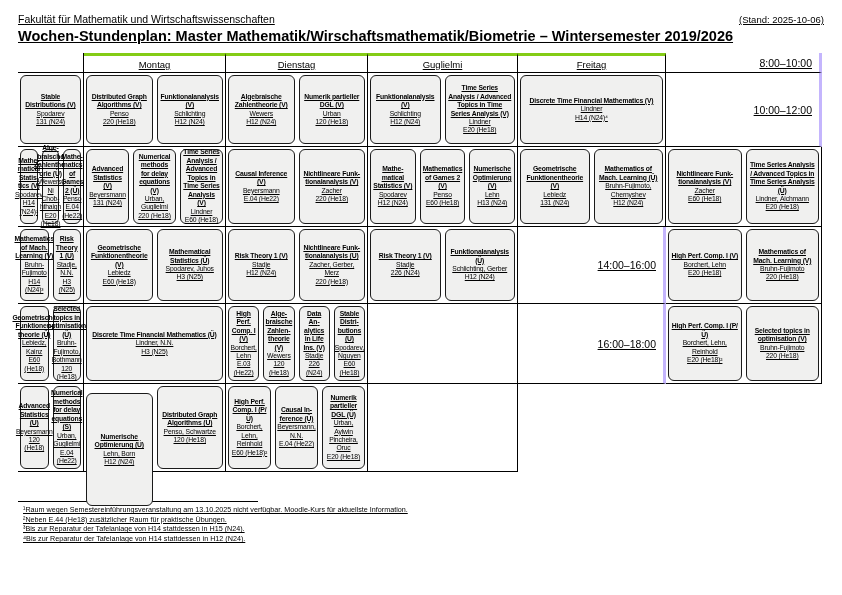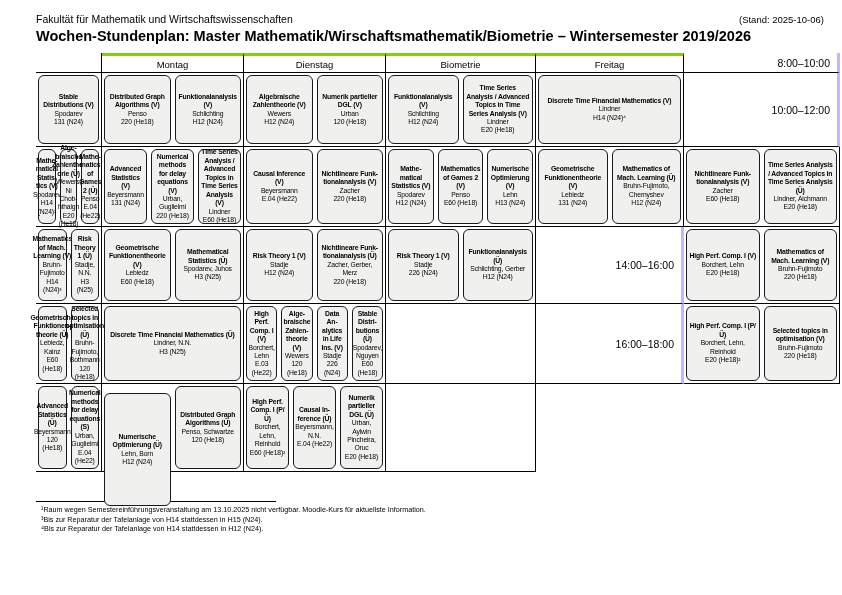--- a/index.html
+++ b/index.html
@@ -1,20 +1,20 @@
 <!DOCTYPE html>
 <html lang="de"><head>
 <meta charset="utf-8">
 <style>
   html,body{margin:0;padding:0;background:#ffffff;}
   body{
     width:842px;height:595px;overflow:hidden;position:relative;
     font-family:"Liberation Sans","DejaVu Sans",sans-serif;color:#000;
   }
-  .page{padding:13px 18px 0 36px;}
+  .page{padding:13px 18px 0 18px;text-decoration:underline;}
   .fac-line{display:flex;justify-content:space-between;align-items:baseline;}
   .fac-name{font-size:10.5px;}
   .stand{font-size:9.5px;}
   .doc-title{font-size:14.5px;font-weight:bold;margin:3px 0 0 0;}
   
   .timetable{
     margin-top:9px;position:relative;display:grid;
     grid-template-columns:66px 142px 142px 150px 148px 156px;
     grid-template-rows:20px 74px 80px 77px 80px 88px;
   }
@@ -58,21 +58,21 @@
   <div class="fac-line">
     <span class="fac-name">Fakultät für Mathematik und Wirtschaftswissenschaften</span>
     <span class="stand">(Stand: 2025-10-06)</span>
   </div>
   <div class="doc-title">Wochen-Stundenplan: Master Mathematik/Wirschaftsmathematik/Biometrie – Wintersemester 2019/2026</div>
 
   <div class="timetable" id="timetable">
       <div class="corner"></div>
       <div class="day-head">Montag</div>
       <div class="day-head">Dienstag</div>
-      <div class="day-head">Biometrie</div>
+      <div class="day-head">Guglielmi</div>
       <div class="day-head">Freitag</div>
       <div class="time-cell">8:00–10:00</div>
       <div class="day-cell">
         <div class="card">
           <div class="c-title">Stable Distributions (V)</div>
           <div class="c-people">Spodarev</div>
           <div class="c-room">131 (N24)</div>
         </div>
       </div>
       <div class="day-cell">
@@ -363,17 +363,18 @@
           <div class="c-room">E20 (He18)</div>
         </div>
       </div>
       <div class="day-cell"></div>
     </div>
 
   <div class="footnotes">
     <div class="fn-rule"></div>
     <div id="fn-list">
         <div class="fn">¹Raum wegen Semestereinführungsveranstaltung am 13.10.2025 nicht verfügbar. Moodle-Kurs für aktuellste Information.</div>
+        <div class="fn">²Neben E.44 (He18) zusätzlicher Raum für praktische Übungen.</div>
         <div class="fn">³Bis zur Reparatur der Tafelanlage von H14 stattdessen in H15 (N24).</div>
         <div class="fn">⁴Bis zur Reparatur der Tafelanlage von H14 stattdessen in H12 (N24).</div>
       </div>
   </div>
 </div>
 
 </body></html>

